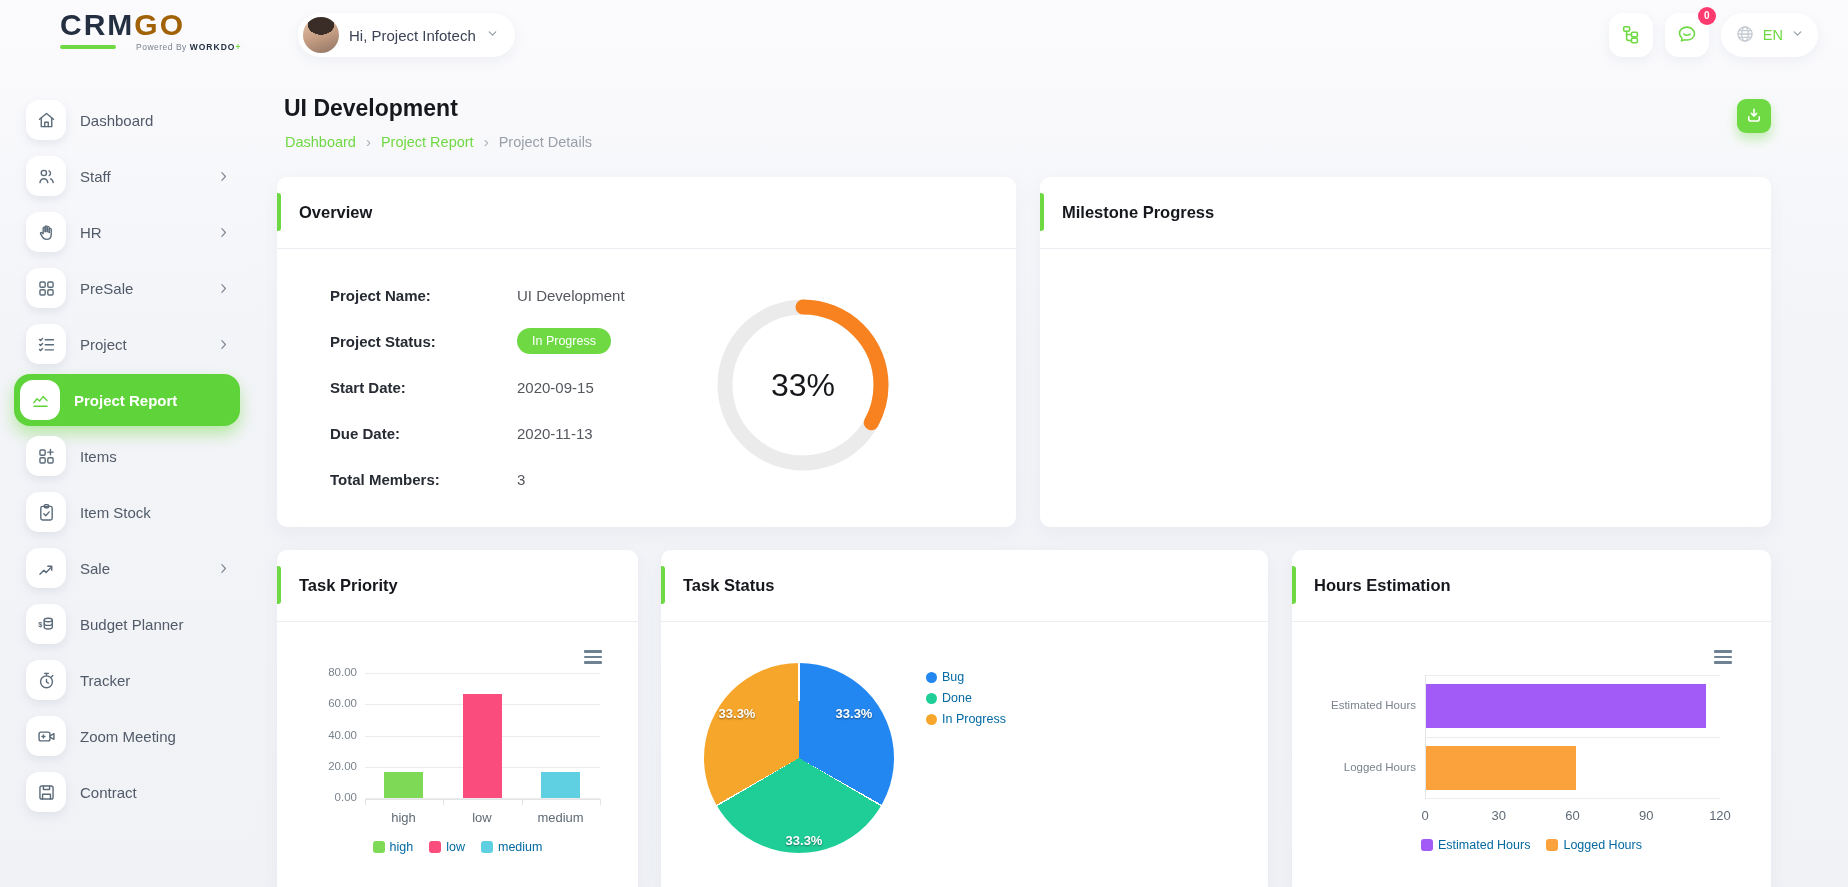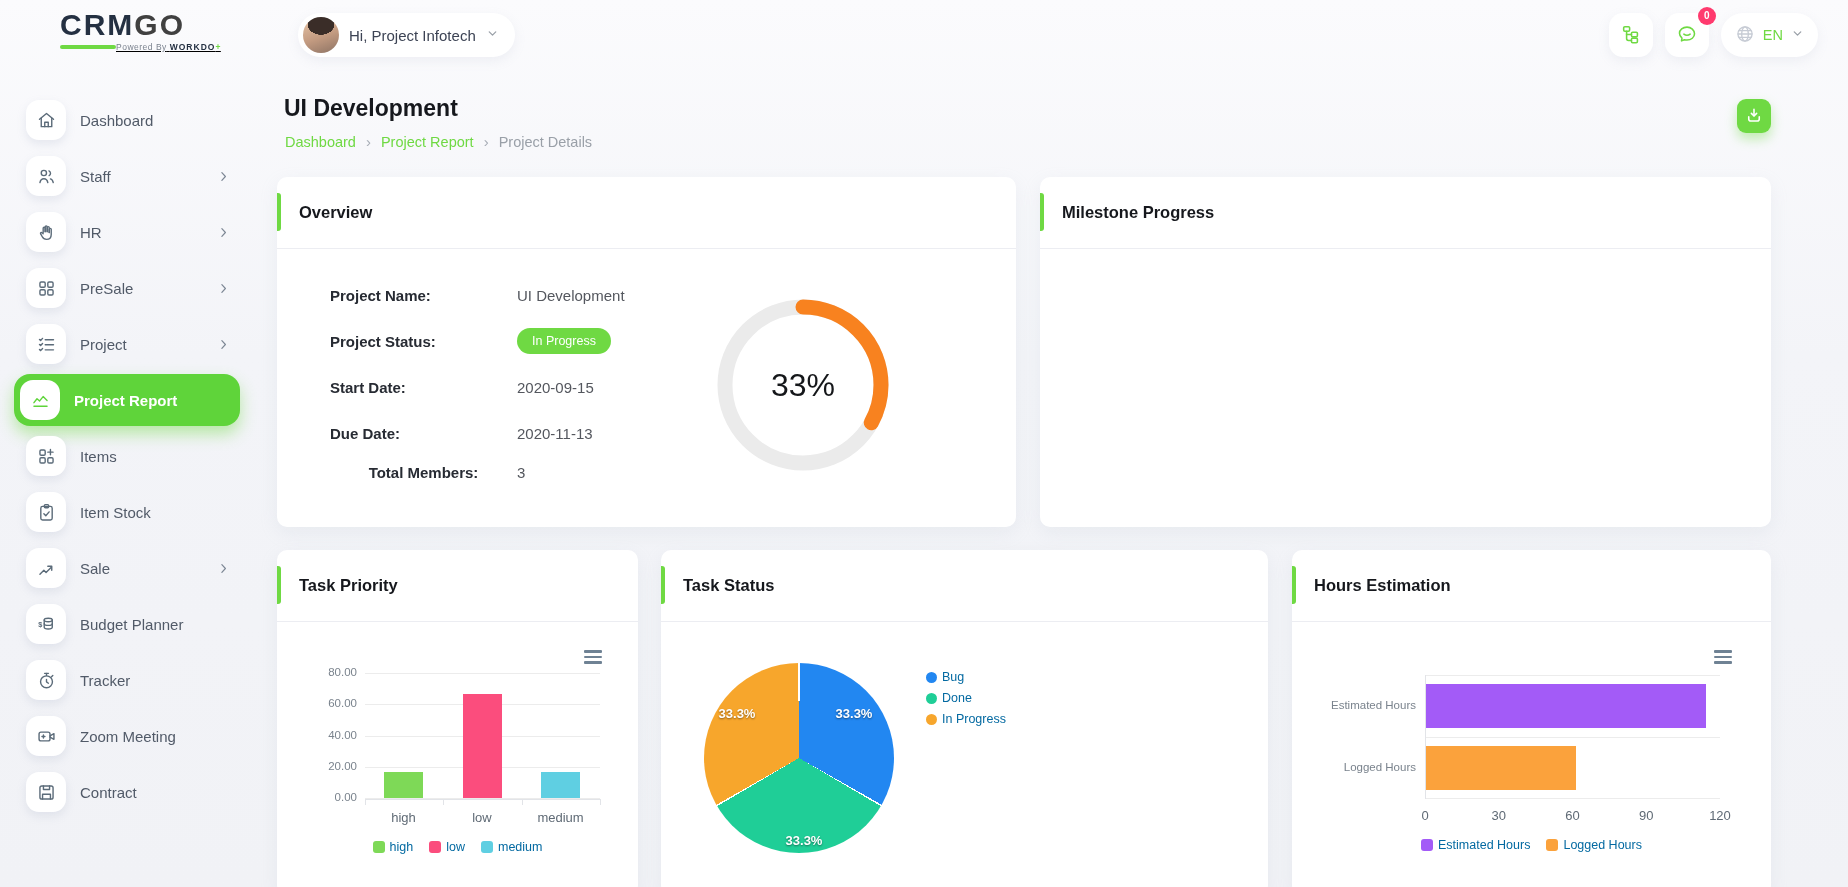--- a/index.html
+++ b/index.html
@@ -5,22 +5,22 @@
   html,body{margin:0;padding:0;}
   body{width:1848px;height:887px;overflow:hidden;font-family:"Liberation Sans","DejaVu Sans",sans-serif;
        background:linear-gradient(180deg,#fbfbfd 0%,#f3f4f8 40%,#f1f2f6 100%);}
   .stage{position:relative;width:1848px;height:887px;}
   button{font-family:inherit;border:none;cursor:pointer;background:none;padding:0;}
 
   
   .logo{position:absolute;left:60px;top:10px;}
   .logo-word{font-size:30px;font-weight:bold;letter-spacing:2px;line-height:30px;}
   .lw-dark{color:#243042;}
-  .lw-green{color:#404040;}
-  .logo-tag{display:flex;align-items:center;gap:0;margin-top:2px;text-decoration:underline;}
+  .lw-green{color:#a16207;}
+  .logo-tag{display:flex;align-items:center;gap:20px;margin-top:2px;}
   .tag-bar{display:inline-block;width:56px;height:4px;border-radius:2px;background:#6fd943;}
   .tag-text{font-size:8.5px;color:#7a828e;letter-spacing:.5px;}
   .tag-text b{color:#243042;letter-spacing:1px;}
   .tag-plus{color:#6fd943;font-weight:bold;}
   .user-pill{position:absolute;left:298px;top:13px;height:44px;border-radius:22px;background:#fff;
              display:flex;align-items:center;gap:10px;padding:0 16px 0 5px;
              box-shadow:0 4px 12px rgba(150,160,185,.12);}
   .avatar{width:36px;height:36px;border-radius:50%;flex:none;
           background:radial-gradient(ellipse 60% 45% at 50% 22%,#3a2d28 0 60%,transparent 61%),
                      linear-gradient(160deg,#e8c6a8 0%,#c29a80 55%,#8d7364 100%);}
@@ -366,21 +366,21 @@
             <span class="badge-pill">In Progress</span>
           </div>
           <div class="ov-row" style="top: 195px;">
             <span class="ov-label">Start Date:</span>
             <span class="ov-value">2020-09-15</span>
           </div>
           <div class="ov-row" style="top: 241px;">
             <span class="ov-label">Due Date:</span>
             <span class="ov-value">2020-11-13</span>
           </div>
-          <div class="ov-row" style="top: 280px; text-align: center;">
+          <div class="ov-row" style="top: 287px;">
             <span class="ov-label">Total Members:</span>
             <span class="ov-value">3</span>
           </div>
         </div>
       <div class="donut-wrap" id="donut-chart">
           <svg width="190" height="190" viewBox="0 0 190 190">
             <circle cx="95" cy="95" r="78" fill="none" stroke="#ebebeb" stroke-width="15"></circle>
             <circle cx="95" cy="95" r="78" fill="none" stroke="#f8821f" stroke-width="15" stroke-linecap="round" stroke-dasharray="161.72918980680254 490.0884539600077" transform="rotate(-90 95 95)"></circle>
           </svg>
           <div class="donut-label">33%</div>

